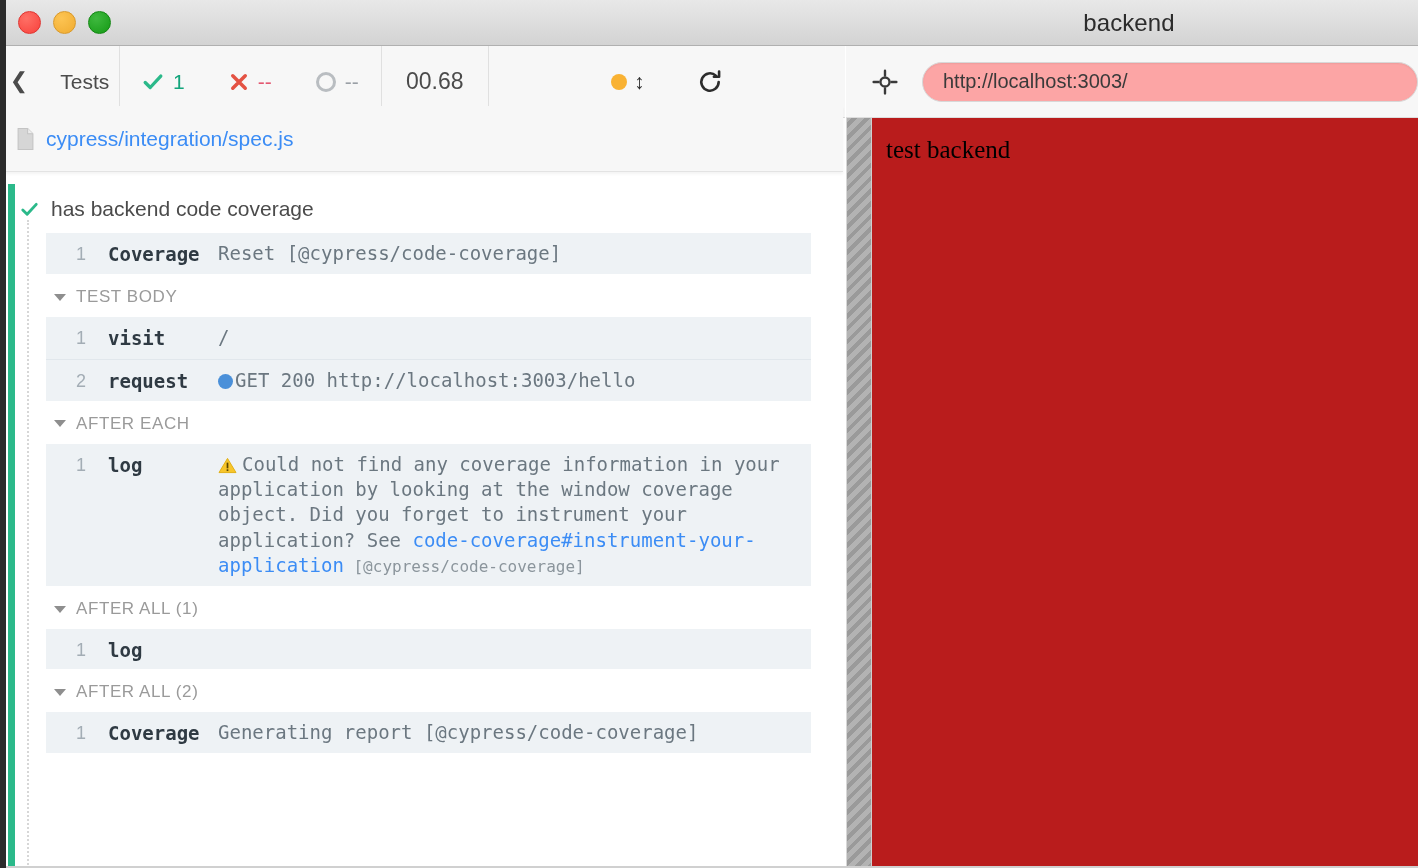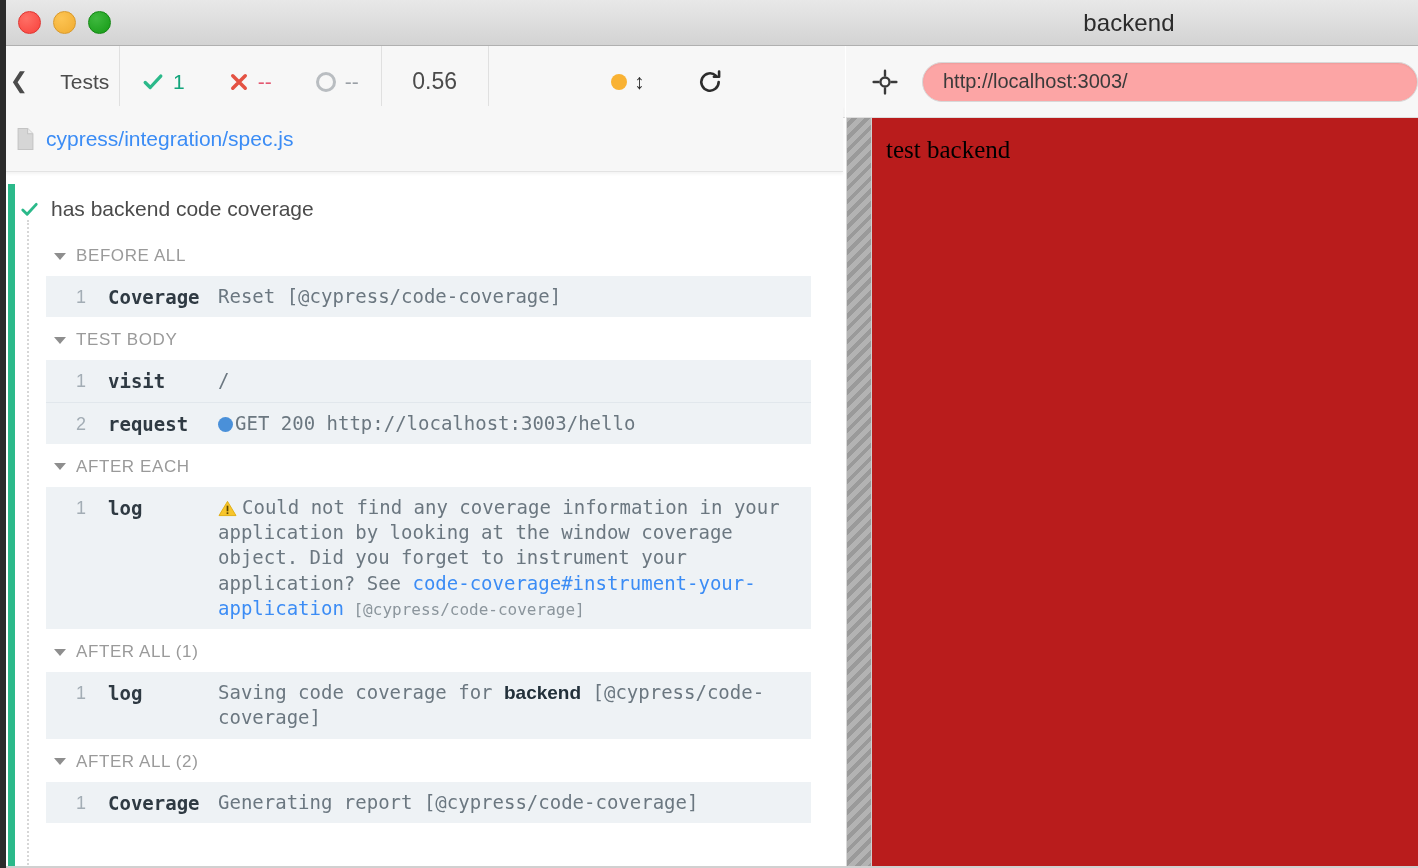--- a/index.html
+++ b/index.html
@@ -243,21 +243,21 @@
     </div>
 
     <div class="stat pending">
       <span class="ico-circle"></span>
       <span class="stat-num">--</span>
     </div>
 
   </div>
 
   <div class="hdr-cell duration-cell">
-    <span>0.56</span>
+    <span>00.68</span>
   </div>
 
   <div class="controls">
     <div class="ctrl">
       <span class="dot-orange"></span>
       <span class="updown">↕</span>
     </div>
     <div class="ctrl">
       <svg class="restart-ico" viewBox="0 0 24 24">
         <path d="M20 12 a8 8 0 1 1 -2.6 -5.9" fill="none" stroke="#2c2c2c" stroke-width="2.4" stroke-linecap="round"></path>
@@ -290,24 +290,20 @@
   <div class="guideline"></div>
 
   <div class="test-title-row">
     <svg class="ico-check-sm" viewBox="0 0 24 24">
       <path d="M3.5 12.5 L9 18 L20.5 5.5" fill="none" stroke="#2bb98a" stroke-width="3.6" stroke-linecap="round" stroke-linejoin="round"></path>
     </svg>
     <span class="test-title">has backend code coverage</span>
   </div>
 
   <div id="hooks-container">
-      <div class="hook-label">
-        <span class="caret"></span>
-        <span>BEFORE ALL</span>
-      </div>
       <div class="cmd-group">
         <div class="cmd">
           <div class="cmd-num">1</div>
           <div class="cmd-name">Coverage</div>
           <div class="cmd-msg">Reset [@cypress/code-coverage]</div>
         </div>
       </div>
       <div class="hook-label">
         <span class="caret"></span>
         <span>TEST BODY</span>
@@ -340,21 +336,20 @@
         </div>
       </div>
       <div class="hook-label">
         <span class="caret"></span>
         <span>AFTER ALL (1)</span>
       </div>
       <div class="cmd-group">
         <div class="cmd">
           <div class="cmd-num">1</div>
           <div class="cmd-name">log</div>
-          <div class="cmd-msg">Saving code coverage for <span class="bold-sans">backend</span> [@cypress/code-coverage]</div>
         </div>
       </div>
       <div class="hook-label">
         <span class="caret"></span>
         <span>AFTER ALL (2)</span>
       </div>
       <div class="cmd-group">
         <div class="cmd">
           <div class="cmd-num">1</div>
           <div class="cmd-name">Coverage</div>

